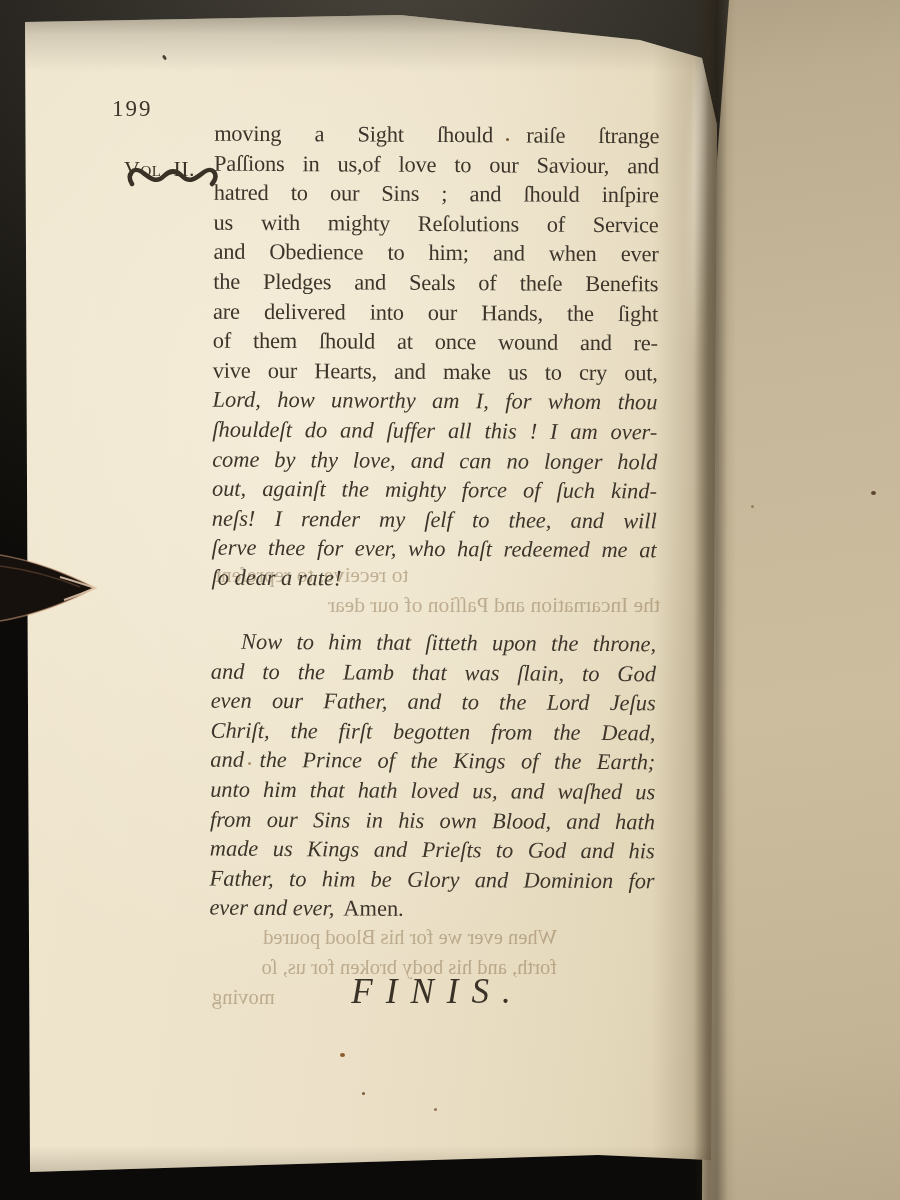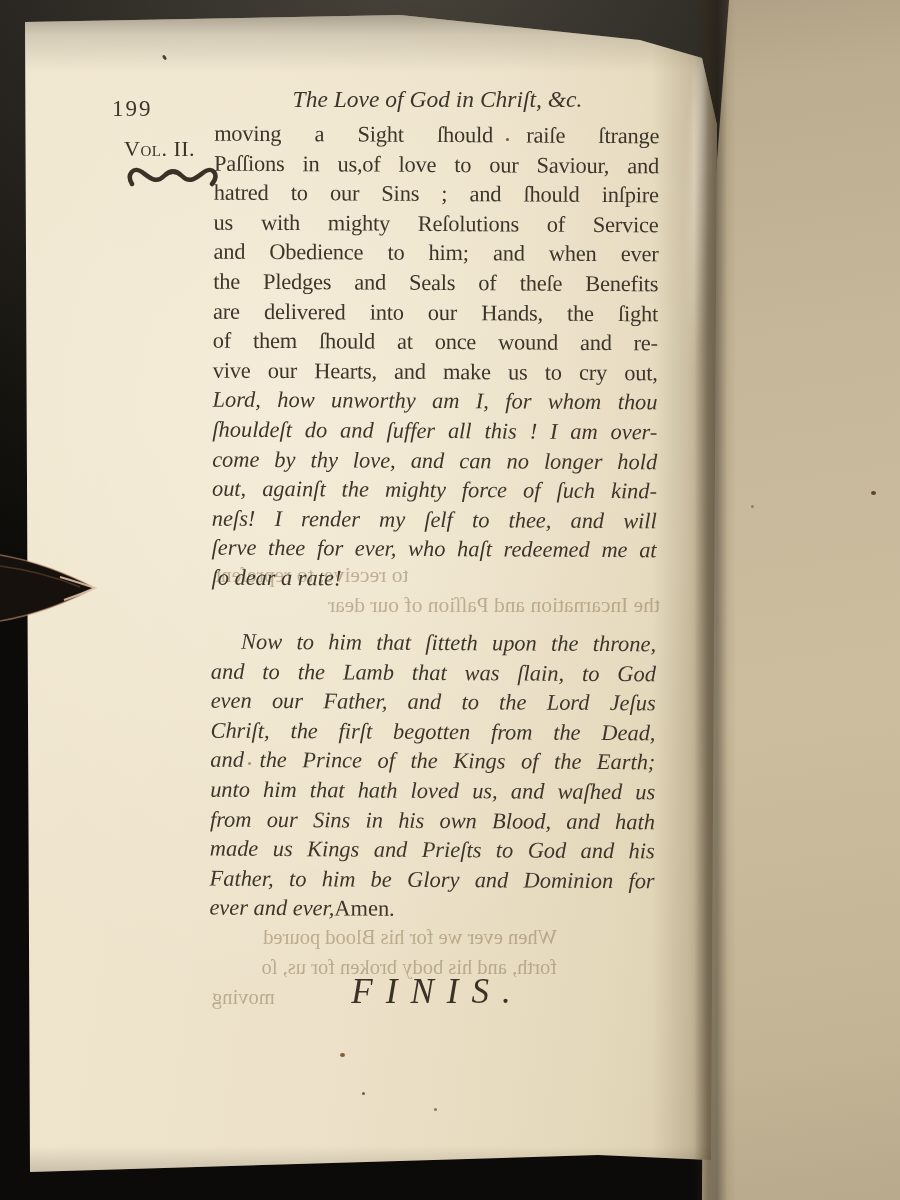--- a/index.html
+++ b/index.html
@@ -25,29 +25,29 @@
     background:linear-gradient(0deg,rgba(76,64,46,.45),rgba(76,64,46,0));}
   .corner-light{position:absolute;left:690px;top:50px;width:18px;height:320px;border-radius:50%;
     background:linear-gradient(180deg,rgba(255,250,234,.75),rgba(255,250,234,0));filter:blur(4px);transform:rotate(1.5deg);}
   .crease{position:absolute;top:0;bottom:0;left:694px;width:42px;z-index:3;
     background:linear-gradient(90deg,rgba(40,30,18,0),rgba(48,36,20,.42) 34%,rgba(30,22,12,.40) 55%,rgba(120,100,70,.14) 80%,rgba(120,100,70,0));}
 
   
   .textblock{position:absolute;left:215px;top:0;width:445px;color:#3d352a;transform:rotate(.35deg);}
   .pagenum{position:absolute;left:112px;top:96px;font-size:23px;letter-spacing:2px;color:#3d352a;}
   .header{position:absolute;left:215px;top:86px;width:445px;text-align:center;font-style:italic;font-size:23.5px;color:#3d352a;white-space:nowrap;}
-  .vol{position:absolute;left:124px;top:136px;font-variant:small-caps;font-size:22px;letter-spacing:.5px;color:#3a3227;}
+  .vol{position:absolute;left:124px;top:156px;font-variant:small-caps;font-size:22px;letter-spacing:.5px;color:#3a3227;}
   .flourish{position:absolute;left:126px;top:162px;}
   .lines{position:absolute;left:0;width:445px;}
   .line{height:29.6px;line-height:29.6px;font-size:22.4px;letter-spacing:-.2px;white-space:nowrap;
     text-align:justify;text-align-last:justify;}
   .line.i{font-style:italic;letter-spacing:0;}
   .line.short{text-align-last:left;}
   .line.indent{padding-left:30px;}
-  .rom{font-style:normal;}
+  .rom{font-style:normal;margin-left:9px;}
   .finis{position:absolute;left:215px;top:972px;width:445px;text-align:center;font-style:italic;
     font-size:35px;letter-spacing:13px;color:#3a3227;}
 
   
   .bleed{position:absolute;color:rgba(122,96,60,.42);transform:scaleX(-1);filter:blur(.7px);font-size:21.5px;}
   .bleed .bl{height:30px;line-height:30px;white-space:nowrap;}
   .bleed-a{left:215px;top:560px;width:445px;}
   .bleed-b{left:212px;top:922px;width:345px;}
   .bleed-b .bl{font-size:20.5px;}
   .bl.right{text-align:right;}
@@ -74,21 +74,20 @@
       <div class="bl right">to receive, to repreſent</div>
       <div class="bl">the Incarnation and Paſſion of our dear</div>
     </div>
     <div class="bleed bleed-b">
       <div class="bl">When ever we for his Blood poured</div>
       <div class="bl">forth, and his body broken for us, ſo</div>
       <div class="bl right">moving</div>
     </div>
 
     <div class="pagenum">199</div>
-    <div class="header">The Love of God in Chriſt, &amp;c.</div>
     <div class="vol">Vol. II.</div>
     <svg class="flourish" width="92" height="32" viewBox="0 0 92 32">
       <path d="M6,22 C0,12 8,4 16,10 C24,16 30,22 38,14 C44,8 50,8 56,14 C64,22 70,16 78,10 C86,4 94,12 86,22" fill="none" stroke="#3a3227" stroke-width="4.5" stroke-linecap="round"></path>
     </svg>
 
     <div class="textblock">
       <div class="lines" style="top:120px">
         <div class="line r">moving a Sight ſhould raiſe ſtrange</div>
         <div class="line r">Paſſions in us,of love to our Saviour, and</div>
         <div class="line r">hatred to our Sins ; and ſhould inſpire</div>

